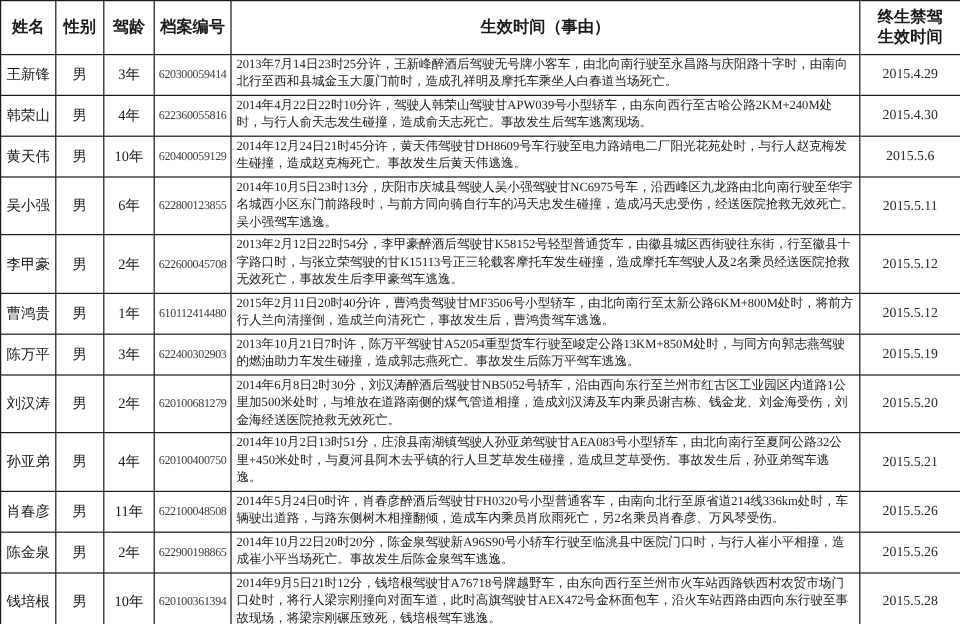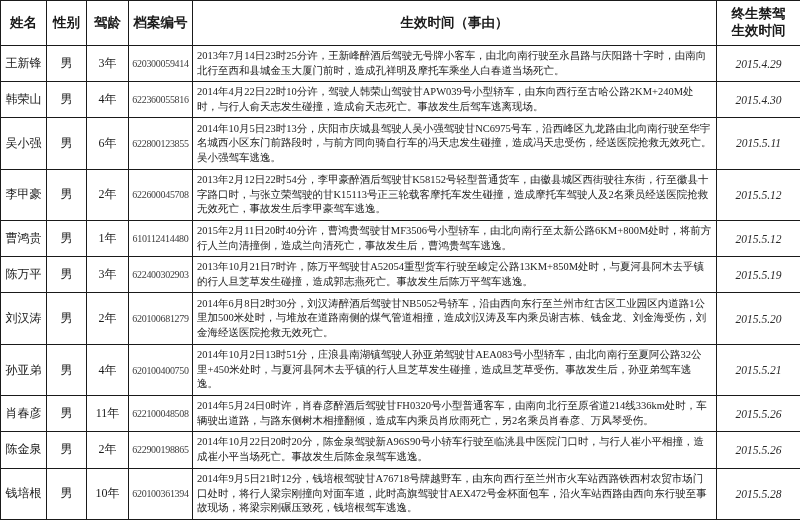--- a/index.html
+++ b/index.html
@@ -8,21 +8,21 @@
   table{width:800px;height:520px;border-collapse:collapse;table-layout:fixed;
         border:1px solid #1a1a1a;}
   th,td{border:1px solid #1a1a1a;vertical-align:middle;overflow:hidden;}
   thead th{font-weight:bold;font-size:13.5px;text-align:center;height:40px;
            line-height:1.25;padding:2px;}
   td.center{text-align:center;font-size:12px;padding:0 2px;margin-left:36px;}
   td.fileno{text-align:center;font-size:10px;color:#3d3d3d;letter-spacing:-0.3px;
             padding:0 1px;font-family:Liberation Serif, serif;}
   td.case{font-size:10.5px;line-height:1.38;text-align:left;padding:2px 4px;
           color:#222;}
-  td.bandate{text-align:center;font-size:11.5px;color:#2a2a2a;padding:0 2px;font-style:italic;}
+  td.bandate{text-align:center;font-size:11.5px;color:#2a2a2a;padding:0 2px;}
 </style>
 </head>
 <body>
 
 <table>
   <colgroup>
     <col style="width:46px">
       <col style="width:40px">
       <col style="width:42px">
     <col style="width:64px">
@@ -53,20 +53,28 @@
     </tr>
     <tr>
       <td class="center">韩荣山</td>
       <td class="center">男</td>
       <td class="center">4年</td>
       <td class="fileno">622360055816</td>
       <td class="case">2014年4月22日22时10分许，驾驶人韩荣山驾驶甘APW039号小型轿车，由东向西行至古哈公路2KM+240M处时，与行人俞天志发生碰撞，造成俞天志死亡。事故发生后驾车逃离现场。</td>
       <td class="bandate">2015.4.30</td>
     </tr>
     <tr>
+      <td class="center">黄天伟</td>
+      <td class="center">男</td>
+      <td class="center">10年</td>
+      <td class="fileno">620400059129</td>
+      <td class="case">2014年12月24日21时45分许，黄天伟驾驶甘DH8609号车行驶至电力路靖电二厂阳光花苑处时，与行人赵克梅发生碰撞，造成赵克梅死亡。事故发生后黄天伟逃逸。</td>
+      <td class="bandate">2015.5.6</td>
+    </tr>
+    <tr>
       <td class="center">吴小强</td>
       <td class="center">男</td>
       <td class="center">6年</td>
       <td class="fileno">622800123855</td>
       <td class="case">2014年10月5日23时13分，庆阳市庆城县驾驶人吴小强驾驶甘NC6975号车，沿西峰区九龙路由北向南行驶至华宇名城西小区东门前路段时，与前方同向骑自行车的冯天忠发生碰撞，造成冯天忠受伤，经送医院抢救无效死亡。吴小强驾车逃逸。</td>
       <td class="bandate">2015.5.11</td>
     </tr>
     <tr>
       <td class="center">李甲豪</td>
       <td class="center">男</td>
@@ -81,21 +89,21 @@
       <td class="center">1年</td>
       <td class="fileno">610112414480</td>
       <td class="case">2015年2月11日20时40分许，曹鸿贵驾驶甘MF3506号小型轿车，由北向南行至太新公路6KM+800M处时，将前方行人兰向清撞倒，造成兰向清死亡，事故发生后，曹鸿贵驾车逃逸。</td>
       <td class="bandate">2015.5.12</td>
     </tr>
     <tr>
       <td class="center">陈万平</td>
       <td class="center">男</td>
       <td class="center">3年</td>
       <td class="fileno">622400302903</td>
-      <td class="case">2013年10月21日7时许，陈万平驾驶甘A52054重型货车行驶至峻定公路13KM+850M处时，与夏河县阿木去乎镇的行人旦芝草发生碰撞，造成郭志燕死亡。事故发生后陈万平驾车逃逸。</td>
+      <td class="case">2013年10月21日7时许，陈万平驾驶甘A52054重型货车行驶至峻定公路13KM+850M处时，与同方向郭志燕驾驶的燃油助力车发生碰撞，造成郭志燕死亡。事故发生后陈万平驾车逃逸。</td>
       <td class="bandate">2015.5.19</td>
     </tr>
     <tr>
       <td class="center">刘汉涛</td>
       <td class="center">男</td>
       <td class="center">2年</td>
       <td class="fileno">620100681279</td>
       <td class="case">2014年6月8日2时30分，刘汉涛醉酒后驾驶甘NB5052号轿车，沿由西向东行至兰州市红古区工业园区内道路1公里加500米处时，与堆放在道路南侧的煤气管道相撞，造成刘汉涛及车内乘员谢吉栋、钱金龙、刘金海受伤，刘金海经送医院抢救无效死亡。</td>
       <td class="bandate">2015.5.20</td>
     </tr>

